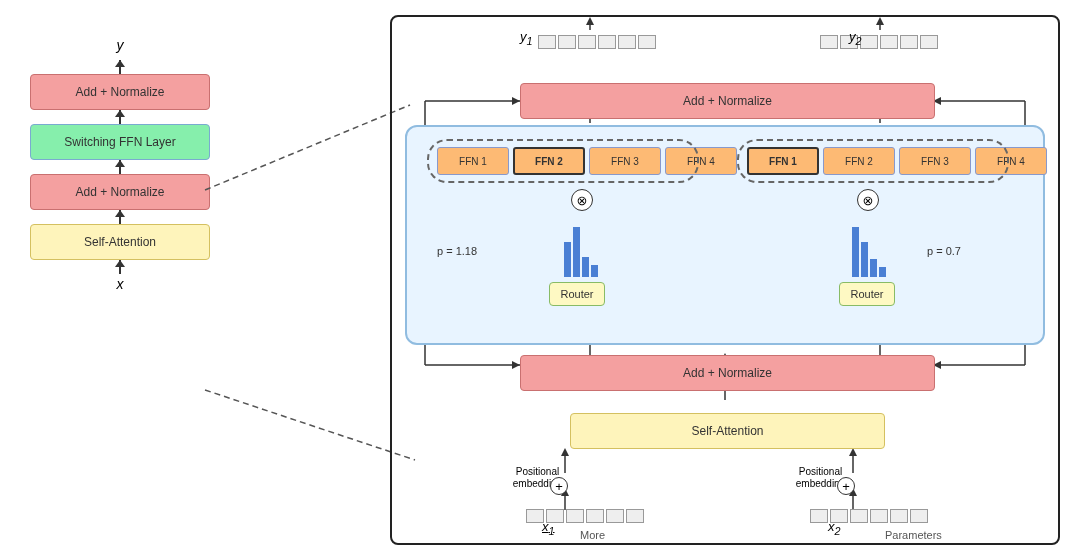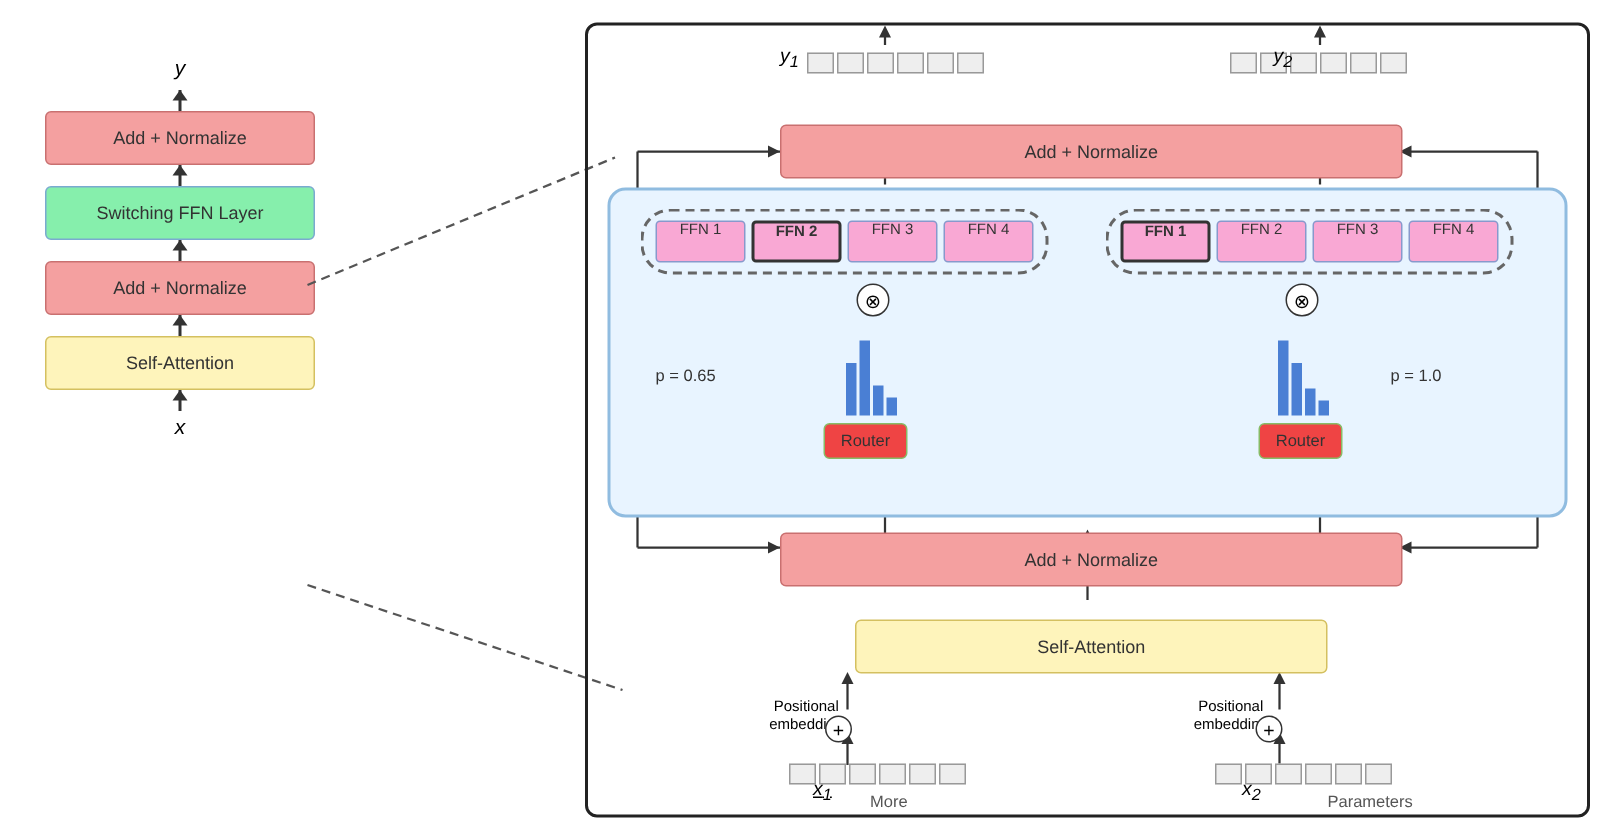--- a/index.html
+++ b/index.html
@@ -116,37 +116,37 @@
       border-radius: 4px;
       display: flex;
       align-items: center;
       justify-content: center;
       font-size: 12px;
       color: #333;
     }
 
     .r-box-router {
       position: absolute;
-      background: #ef4444;
+      background: #fef9c3;
       border: 1.5px solid #88bb66;
       border-radius: 4px;
       display: flex;
       align-items: center;
       justify-content: center;
       font-size: 11px;
       color: #333;
     }
 
     .ffn-box {
       display: inline-flex;
-      align-items: flex-start;
-      justify-content: center;
-      width: 60px;
+      align-items: center;
+      justify-content: center;
+      width: 72px;
       height: 28px;
-      background: #f9a8d4;
+      background: #fdba74;
       border: 1.5px solid #8899cc;
       border-radius: 3px;
       font-size: 10px;
       color: #333;
     }
 
     .ffn-box-bold {
       border: 2.5px solid #333;
       font-weight: bold;
     }
@@ -395,21 +395,21 @@
       <div style="width:7px; height:35px; background:#4a7fd4;"></div>
       <div style="width:7px; height:50px; background:#4a7fd4;"></div>
       <div style="width:7px; height:20px; background:#4a7fd4;"></div>
       <div style="width:7px; height:12px; background:#4a7fd4;"></div>
     </div>
 
     <div class="r-box-router" style="left:142px; top:155px; width:56px; height:24px;">
       <span>Router</span>
     </div>
 
-    <div class="p-label" style="left:30px; top:118px;">p = 0.65</div>
+    <div class="p-label" style="left:30px; top:118px;">p = 1.18</div>
 
     <div style="position:absolute; left:340px; top:20px; display:flex; gap:4px;">
       <div class="ffn-box ffn-box-bold">
           <span>FFN 1</span>
         </div>
       <div class="ffn-box">
           <span>FFN 2</span>
         </div>
       <div class="ffn-box">
           <span>FFN 3</span>
@@ -427,21 +427,21 @@
       <div style="width:7px; height:50px; background:#4a7fd4;"></div>
       <div style="width:7px; height:35px; background:#4a7fd4;"></div>
       <div style="width:7px; height:18px; background:#4a7fd4;"></div>
       <div style="width:7px; height:10px; background:#4a7fd4;"></div>
     </div>
 
     <div class="r-box-router" style="left:432px; top:155px; width:56px; height:24px;">
       <span>Router</span>
     </div>
 
-    <div class="p-label" style="left:520px; top:118px;">p = 1.0</div>
+    <div class="p-label" style="left:520px; top:118px;">p = 0.7</div>
 
   </div>
 
   <div class="r-box-add-norm" style="left:130px; top:340px; width:415px; height:36px;">
     <span>Add + Normalize</span>
   </div>
 
   <div class="r-box-self-attn" style="left:180px; top:398px; width:315px; height:36px;">
     <span>Self-Attention</span>
   </div>

